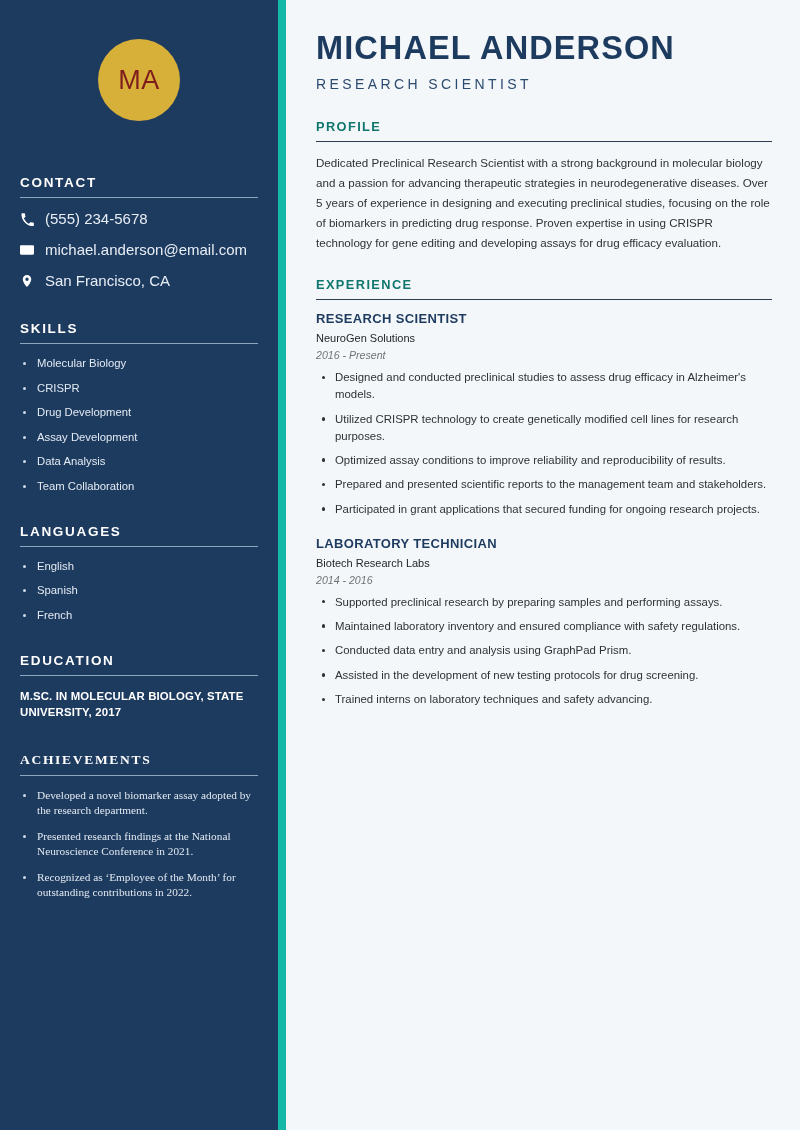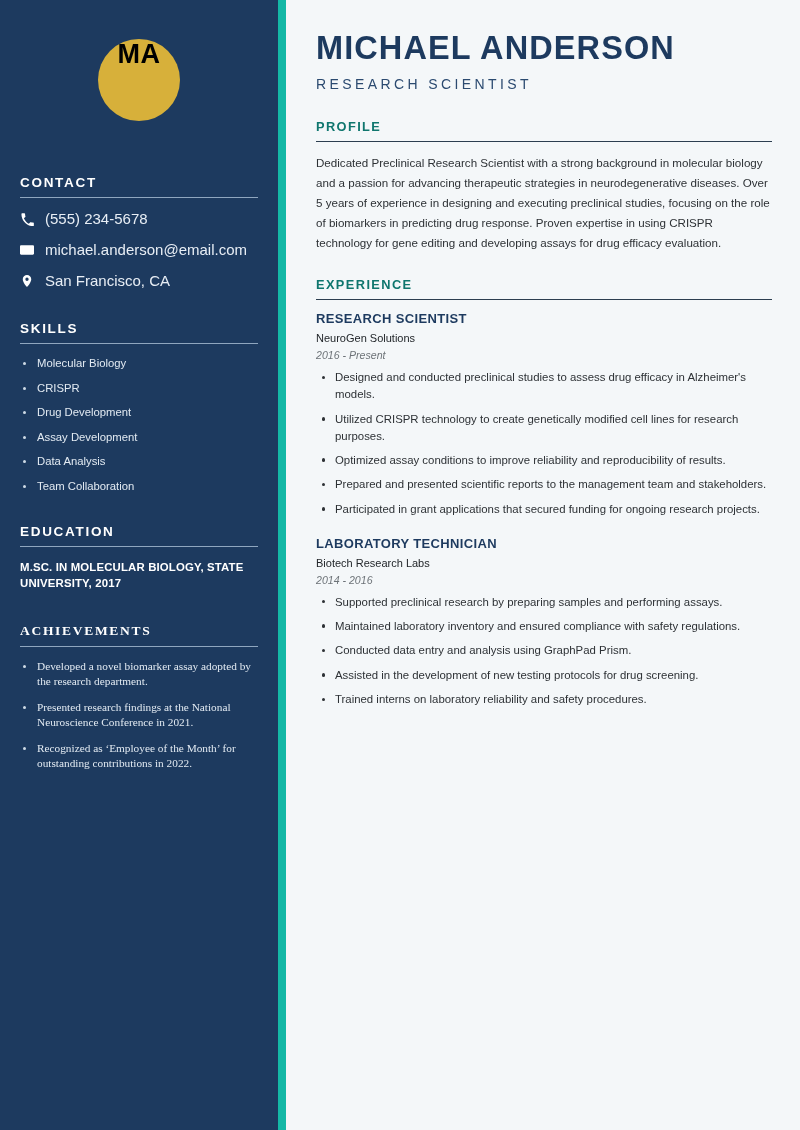--- a/index.html
+++ b/index.html
@@ -38,26 +38,26 @@
     justify-content: center;
     padding-top: 39px;
     padding-bottom: 0;
   }
 
   .avatar {
     width: 82px;
     height: 82px;
     border-radius: 50%;
     background: #d7b03a;
-    color: #000000;
-    display: flex;
-    align-items: flex-start;
+    color: #7f1d1d;
+    display: flex;
+    align-items: center;
     justify-content: center;
     font-size: 27px;
-    font-weight: bold;
+    font-weight: normal;
     letter-spacing: 0.5px;
   }
 
   .side-section {
     margin-top: 0;
   }
 
   .side-section.contact   { margin-top: 54px; }
   .side-section.skills    { margin-top: 31px; }
   .side-section.languages { margin-top: 30px; }
@@ -286,20 +286,29 @@
       <ul class="side-list">
         <li>Molecular Biology</li>
         <li>CRISPR</li>
         <li>Drug Development</li>
         <li>Assay Development</li>
         <li>Data Analysis</li>
         <li>Team Collaboration</li>
       </ul>
     </section>
 
+    <section class="side-section languages">
+      <div class="side-title">LANGUAGES</div>
+      <div class="side-rule"></div>
+      <ul class="side-list">
+        <li>English</li>
+        <li>Spanish</li>
+        <li>French</li>
+      </ul>
+    </section>
 
     <section class="side-section education">
       <div class="side-title">EDUCATION</div>
       <div class="side-rule"></div>
       <div class="edu-entry">M.SC. IN MOLECULAR BIOLOGY, STATE UNIVERSITY, 2017</div>
     </section>
 
     <section class="side-section achievements">
       <div class="side-title">ACHIEVEMENTS</div>
       <div class="side-rule"></div>
@@ -342,21 +351,21 @@
 
       <div class="job">
         <div class="job-title">LABORATORY TECHNICIAN</div>
         <div class="job-company">Biotech Research Labs</div>
         <div class="job-dates">2014 - 2016</div>
         <ul class="job-list">
           <li>Supported preclinical research by preparing samples and performing assays.</li>
           <li>Maintained laboratory inventory and ensured compliance with safety regulations.</li>
           <li>Conducted data entry and analysis using GraphPad Prism.</li>
           <li>Assisted in the development of new testing protocols for drug screening.</li>
-          <li>Trained interns on laboratory reliability and safety procedures.</li>
+          <li>Trained interns on laboratory techniques and safety advancing.</li>
         </ul>
       </div>
 
     </section>
 
   </main>
 
 </div>
 
 </body></html>

